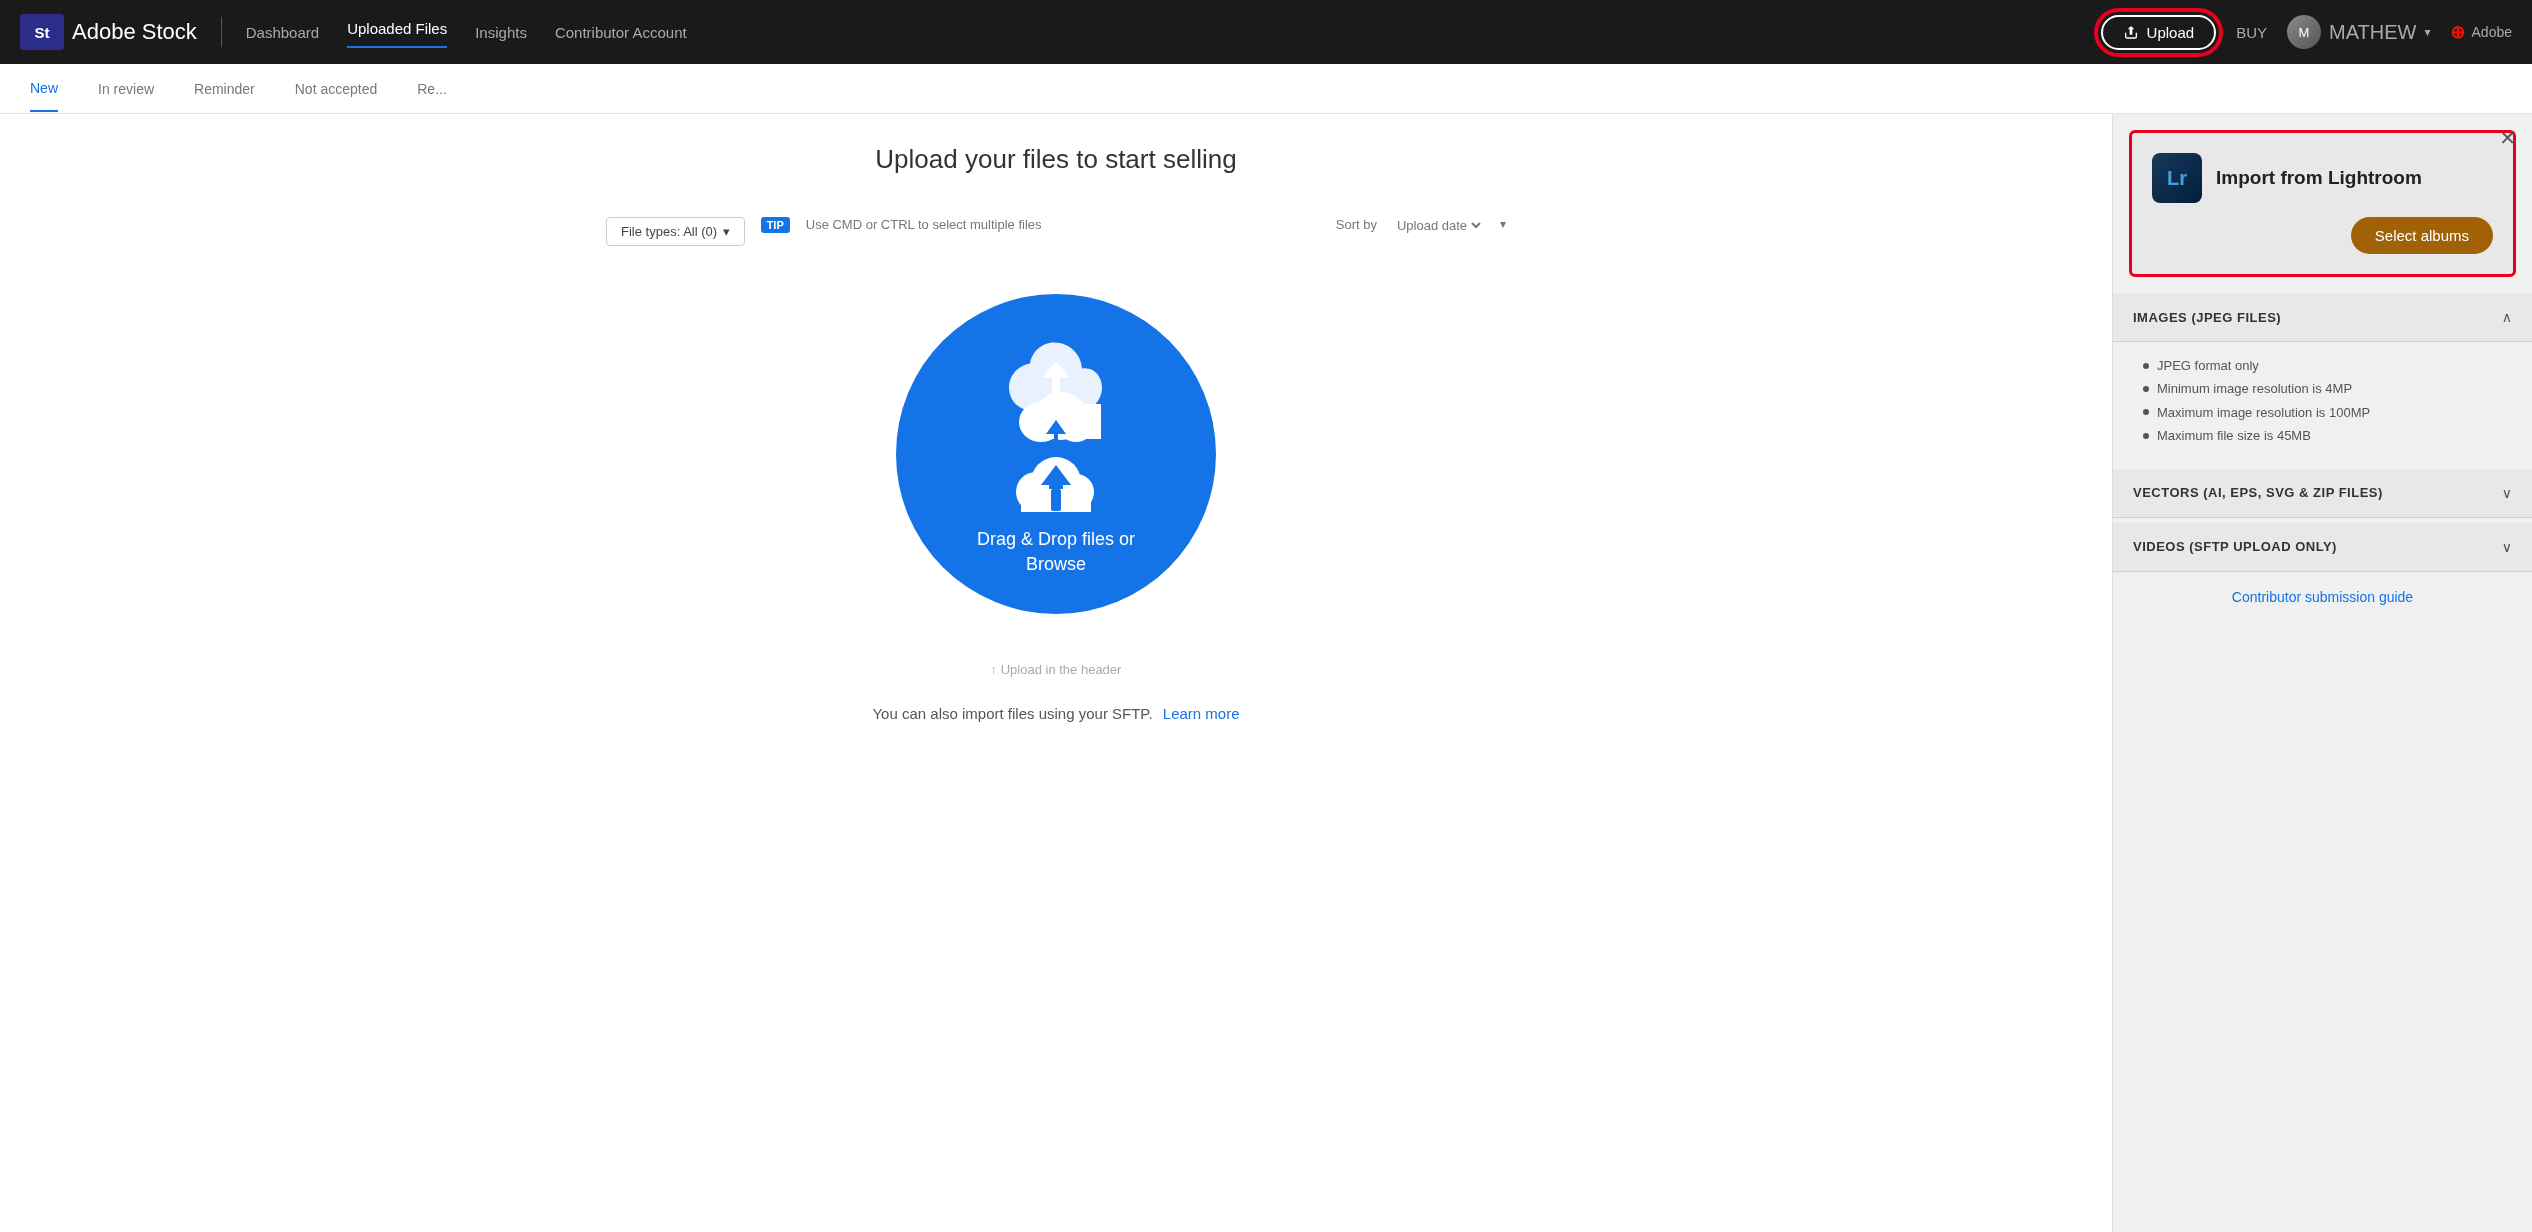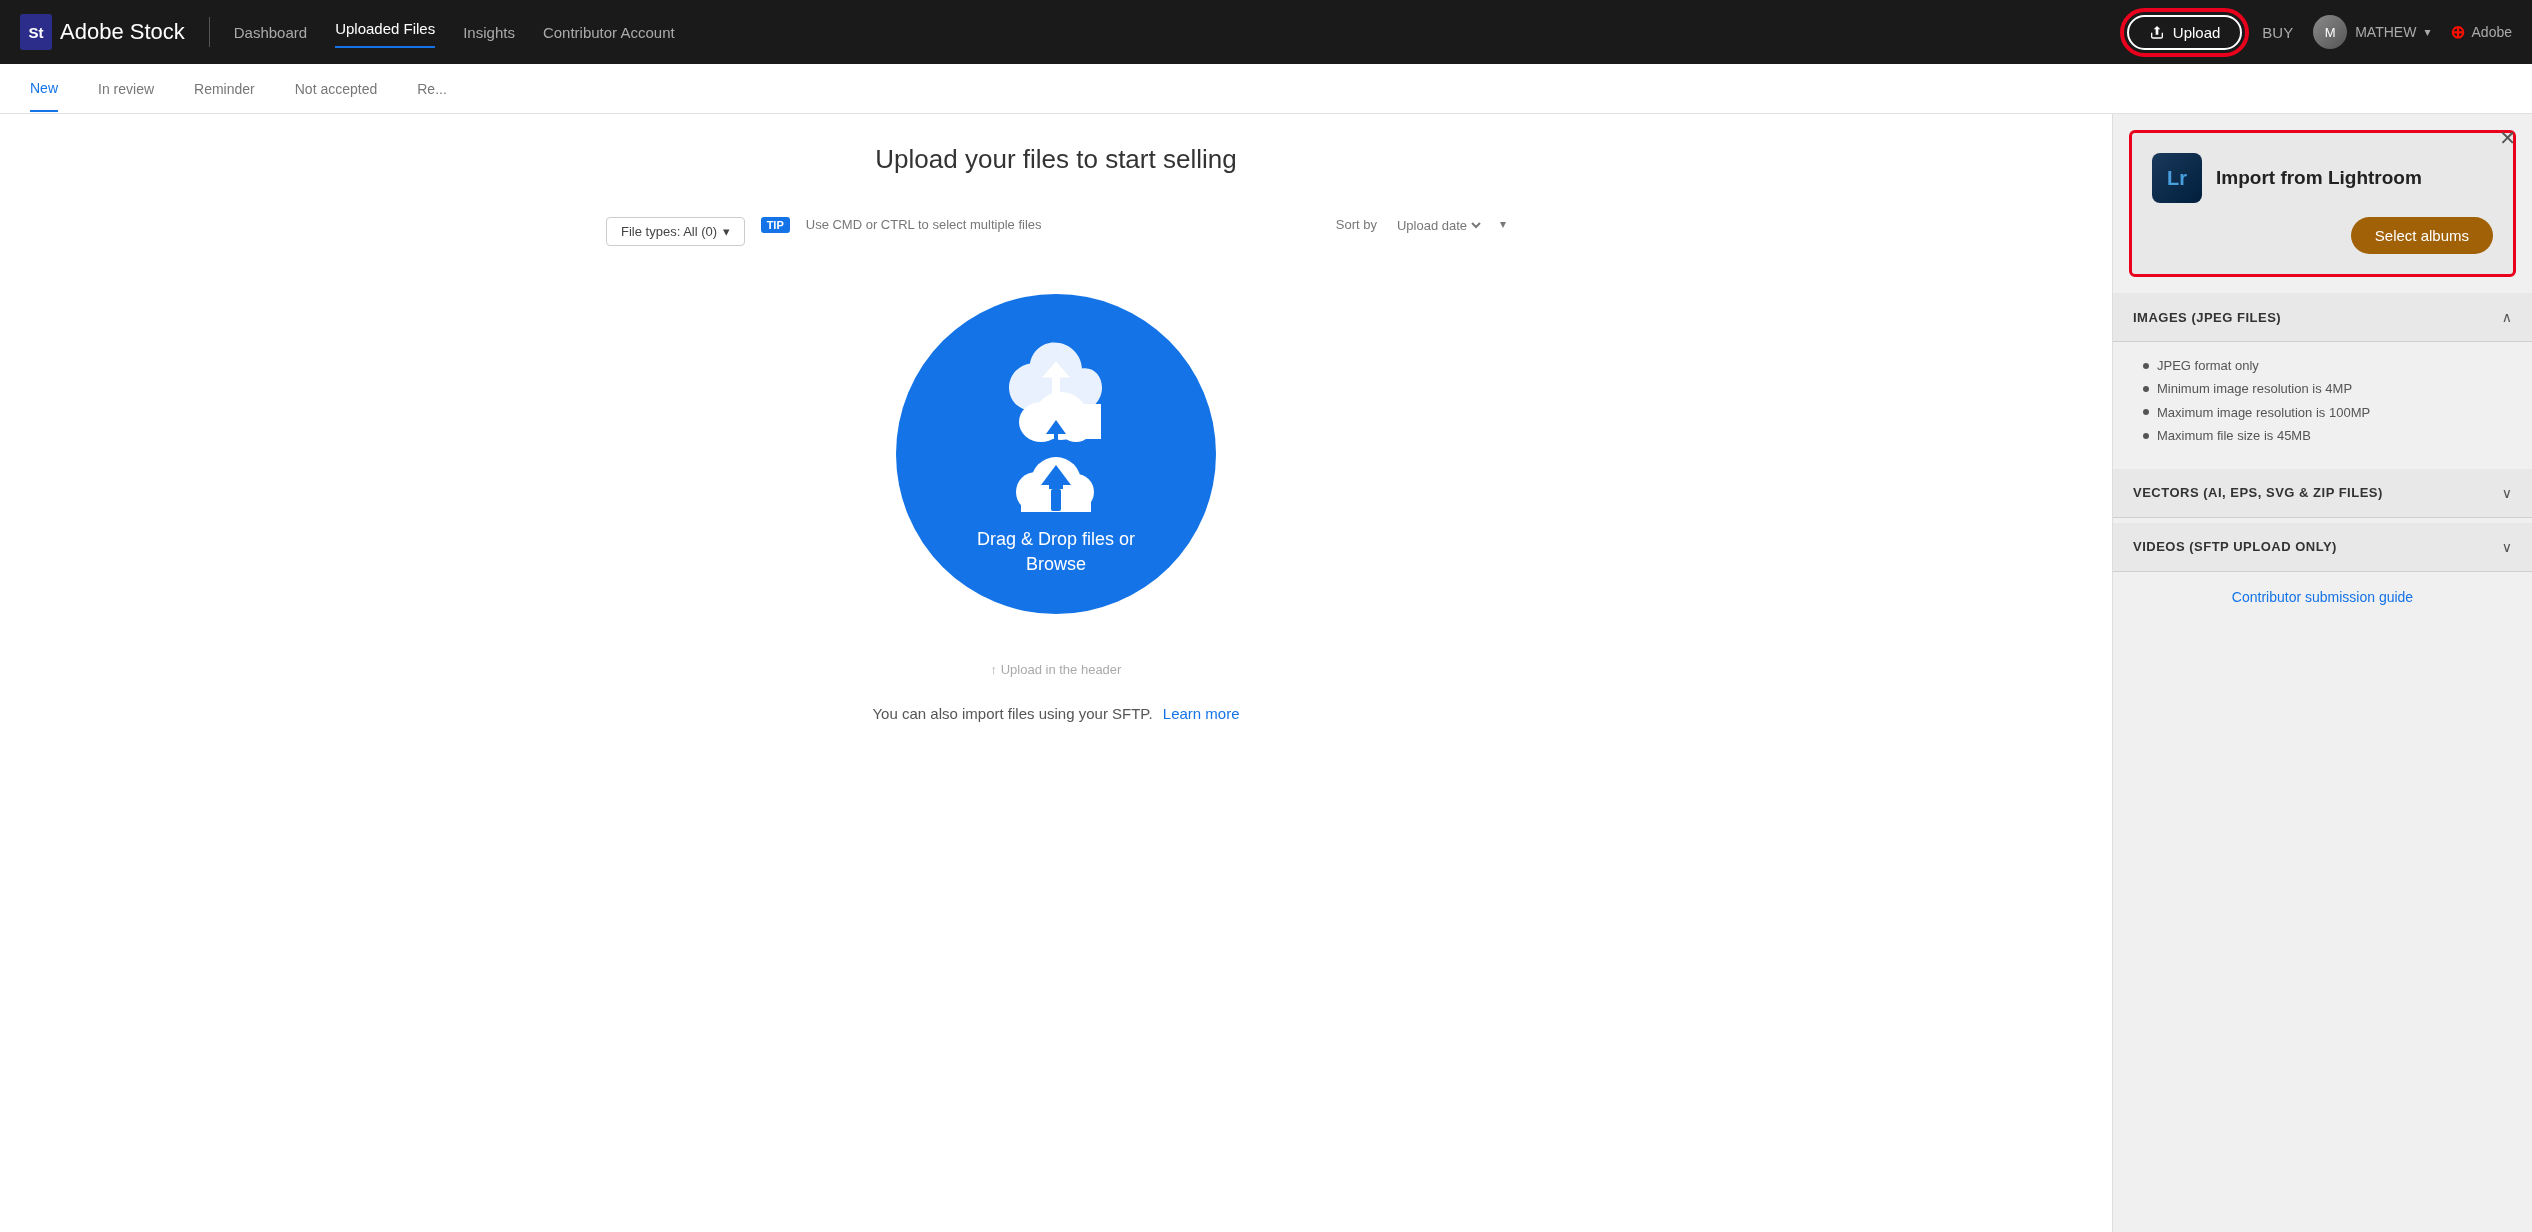--- a/index.html
+++ b/index.html
@@ -19,21 +19,21 @@
     .header-logo {
       display: flex;
       align-items: center;
       gap: 8px;
     }
     .logo-box {
       background: #2c2c8a;
       color: white;
       font-weight: bold;
       font-size: 15px;
-      width: 32px;
+      width: 44px;
       height: 36px;
       display: flex;
       align-items: center;
       justify-content: center;
       border-radius: 3px;
     }
     .logo-text {
       color: white;
       font-size: 22px;
       font-weight: 400;
@@ -105,21 +105,21 @@
       height: 100%;
       background: linear-gradient(135deg, #8a8a8a 0%, #555 100%);
       display: flex;
       align-items: center;
       justify-content: center;
       color: white;
       font-size: 13px;
     }
     .user-name {
       color: #aaa;
-      font-size: 14px;
+      font-size: 20px;
     }
     .adobe-logo {
       display: flex;
       align-items: center;
       gap: 6px;
       color: #aaa;
       font-size: 14px;
     }
     .adobe-icon {
       color: #fa0f00;

